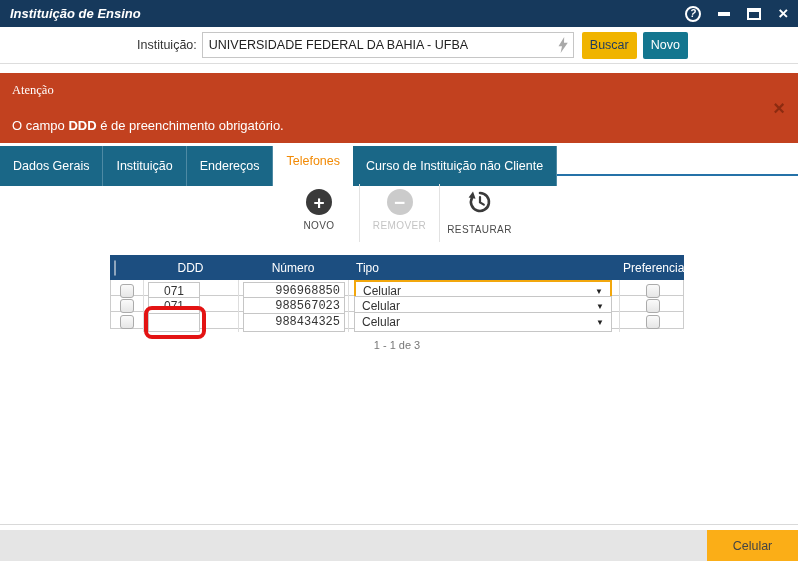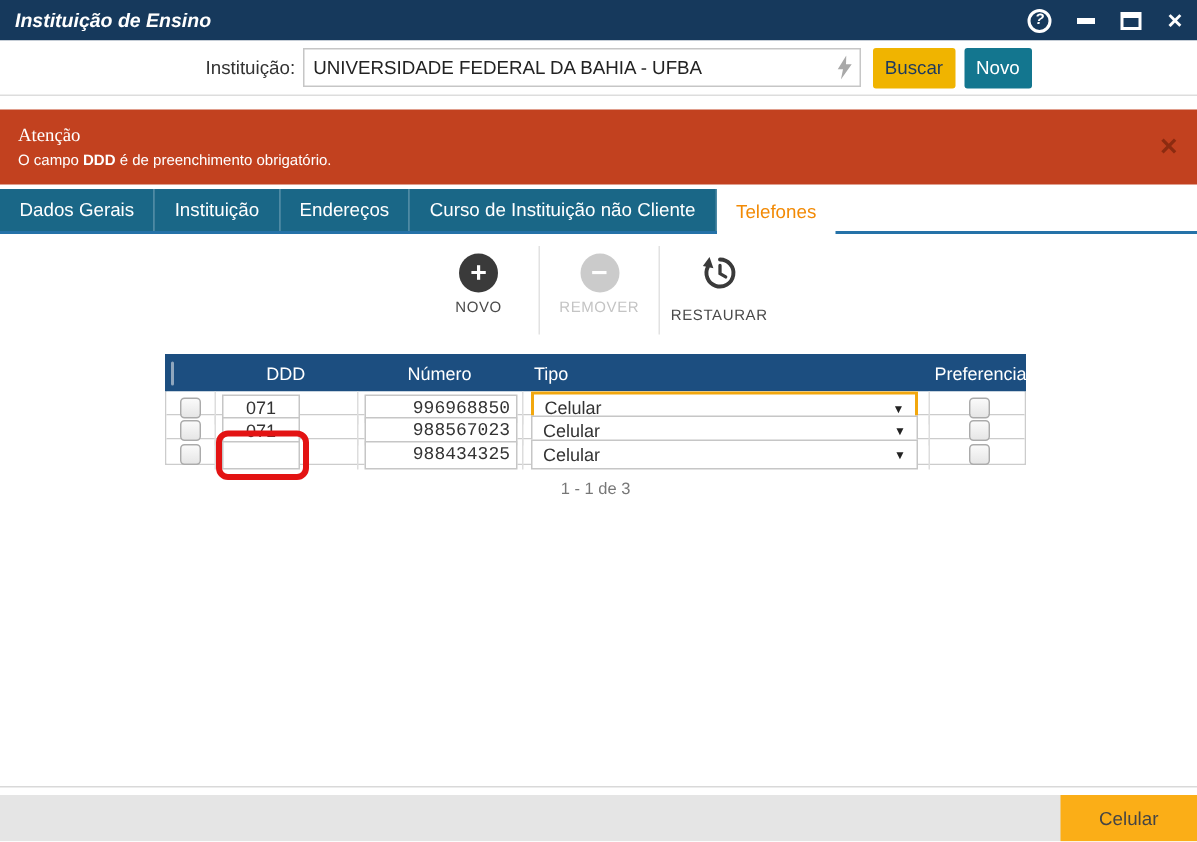--- a/index.html
+++ b/index.html
@@ -20,27 +20,27 @@
   .search-label { font-size:12.5px; color:#333; margin-right:5px; }
   .search-box { position:relative; }
   .search-input { width:372px; height:26px; border:1px solid #c6c6c6; font-size:12.5px; padding:0 24px 0 6px; color:#222; font-family:"Liberation Sans", sans-serif; }
   .lightning-icon { position:absolute; right:6px; top:5px; pointer-events:none; }
   .btn-buscar { margin-left:8px; width:55px; height:27px; background:#F0B400; color:#1d3a5f; border:none; border-radius:2px; font-size:12.5px; cursor:pointer; font-family:"Liberation Sans", sans-serif; }
   .btn-novo { margin-left:6px; width:45px; height:27px; background:#13768F; color:#fff; border:none; border-radius:2px; font-size:12.5px; cursor:pointer; font-family:"Liberation Sans", sans-serif; }
 
   
   .alert { margin-top:9px; background:#C2411F; color:#fff; padding:8px 40px 8px 12px; position:relative; min-height:50px; }
   .alert-title { font-size:12.5px; line-height:1.5;font-family:Liberation Serif, serif; }
-  .alert-msg { font-size:10px; line-height:1.5; }
+  .alert-msg { font-size:13px; line-height:1.5;margin-top:16px; }
   .alert-field { font-weight:bold; }
   .alert-close { position:absolute; right:13px; top:50%; transform:translateY(-50%); color:#8C2B10; font-size:20px; font-weight:bold; cursor:pointer; line-height:1; }
 
   
   .tabs { margin-top:3px; display:flex; border-bottom:2px solid #2572a8; height:30px; }
-  .tab { background:#1A6787; color:#fff; font-size:12.5px; padding:0 13px; display:flex; align-items:center; border-right:1px solid #4e8aa4; cursor:pointer; height:28px; }
+  .tab { background:#1A6787; color:#fff; font-size:12.5px; padding:0 13px; display:flex; align-items:center; border-right:1px solid #4e8aa4; cursor:pointer; height:40px; }
   .tab.active { background:#fff; color:#F28A05; height:30px; border-right:none; position:relative; z-index:2; }
 
   
   .toolbar { display:flex; justify-content:center; margin-top:8px; }
   .tool { width:80px; display:flex; flex-direction:column; align-items:center; padding:5px 0 7px; cursor:pointer; }
   .tool + .tool { border-left:1px solid #e2e2e2; }
   .tool-circle { width:26px; height:26px; border-radius:50%; background:#3a3a3a; color:#fff; font-size:19px; font-weight:bold; display:flex; align-items:center; justify-content:center; margin-bottom:5px; line-height:1; }
   .tool-label { font-size:10px; color:#4a4a4a; letter-spacing:0.4px; }
   .tool.disabled { cursor:default; }
   .tool.disabled .tool-circle { background:#cbcbcb; }
@@ -112,22 +112,22 @@
       <span class="alert-field">DDD</span>
       <span>é de preenchimento obrigatório.</span>
     </div>
     <span class="alert-close">×</span>
   </div>
 
   <div class="tabs">
     <div class="tab">Dados Gerais</div>
     <div class="tab">Instituição</div>
     <div class="tab">Endereços</div>
+    <div class="tab active">Telefones</div>
     <div class="tab">Curso de Instituição não Cliente</div>
-    <div class="tab active">Telefones</div>
   </div>
 
   <div class="toolbar">
     <div class="tool">
       <span class="tool-circle">+</span>
       <span class="tool-label">NOVO</span>
     </div>
     <div class="tool disabled">
       <span class="tool-circle">−</span>
       <span class="tool-label">REMOVER</span>

